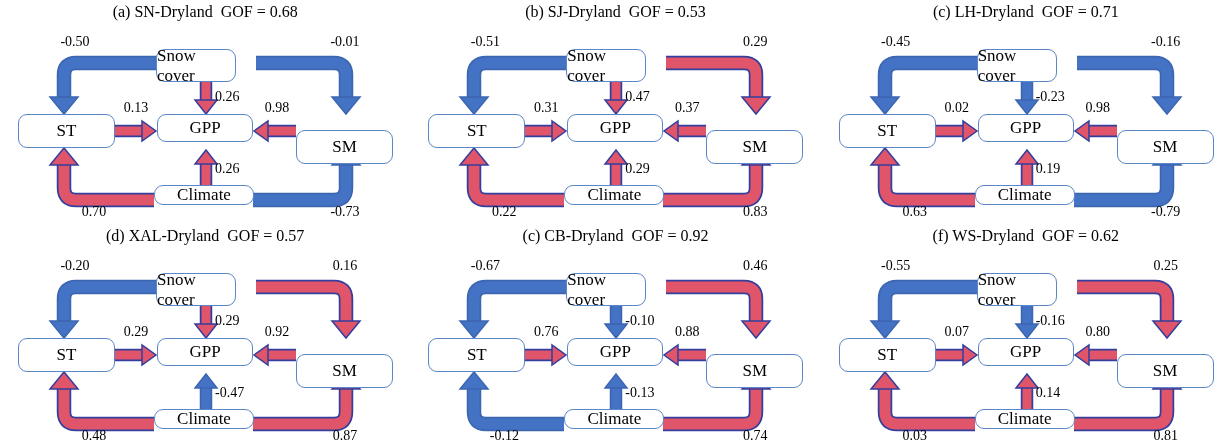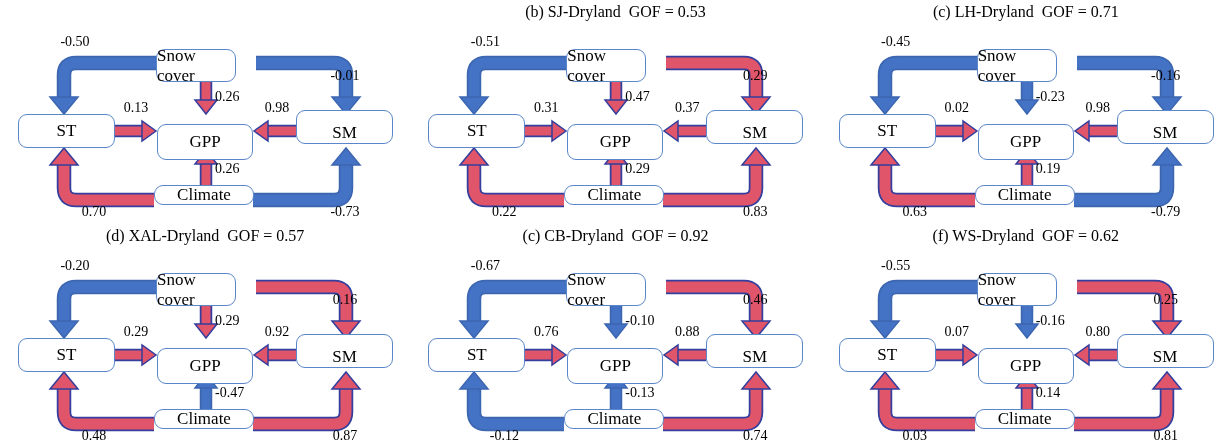--- a/index.html
+++ b/index.html
@@ -24,38 +24,39 @@
     position: absolute;
     background: #ffffff;
     border: 1.4px solid #5b87c9;
     border-radius: 9px;
     display: flex; align-items: center; justify-content: center;
     font-size: 17px;
     box-sizing: border-box;
   }
   .node-snow    { left: 156px; top: 49px;  width: 80px; height: 33px; }
   .node-st      { left: 18px;  top: 114px; width: 97px;  height: 34px; }
-  .node-gpp     { left: 157px; top: 114px; width: 96px;  height: 36px; margin-top: 10px; }
-  .node-sm      { left: 296px; top: 110px; width: 97px;  height: 34px; align-items: flex-end; }
+  .node-gpp     { left: 157px; top: 114px; width: 96px;  height: 28px; }
+  .node-sm      { left: 296px; top: 130px; width: 97px;  height: 34px; }
   .node-climate { left: 154px; top: 185px; width: 100px; height: 20px; }
   .coef { position: absolute; font-size: 14px; white-space: nowrap; }
   .coef-snow_st     { left: 75px;  top: 42px;  transform: translate(-50%,-50%); }
-  .coef-snow_sm     { left: 345px; top: 42px;  transform: translate(-50%,-50%); margin-top: 34px; }
+  .coef-snow_sm     { left: 345px; top: 42px;  transform: translate(-50%,-50%); }
   .coef-snow_gpp    { left: 215px; top: 97px;  transform: translate(0,-50%); }
   .coef-st_gpp      { left: 136px; top: 108px; transform: translate(-50%,-50%); }
   .coef-sm_gpp      { left: 277px; top: 108px; transform: translate(-50%,-50%); }
   .coef-climate_gpp { left: 215px; top: 169px; transform: translate(0,-50%); }
   .coef-climate_st  { left: 80px;  top: 212px; transform: translate(-50%,-50%); padding-left: 28px; }
   .coef-climate_sm  { left: 345px; top: 212px; transform: translate(-50%,-50%); }
 </style>
 </head>
 <body>
 
 <div id="figure-grid">
   <div class="panel">
+    <div class="panel-title">(a) SN-Dryland  GOF = 0.68</div>
     <svg class="arrows" viewBox="0 0 410 224" aria-hidden="true">
       <g style="--fill: #4472c4; --outline: #3c66b0;">
         <path class="shaft-outline" d="M157,63 L76,63 Q64,63 64,75 L64,98" stroke-width="14.5"></path>
         <path class="shaft" d="M157,63 L76,63 Q64,63 64,75 L64,98" stroke-width="11"></path>
         <polygon class="head" points="50,97 78,97 64,114"></polygon>
       </g>
       <g style="--fill: #4472c4; --outline: #3c66b0;">
         <path class="shaft-outline" d="M256,63 L334,63 Q346,63 346,75 L346,98" stroke-width="14.5"></path>
         <path class="shaft" d="M256,63 L334,63 Q346,63 346,75 L346,98" stroke-width="11"></path>
         <polygon class="head" points="332,97 360,97 346,114"></polygon>

